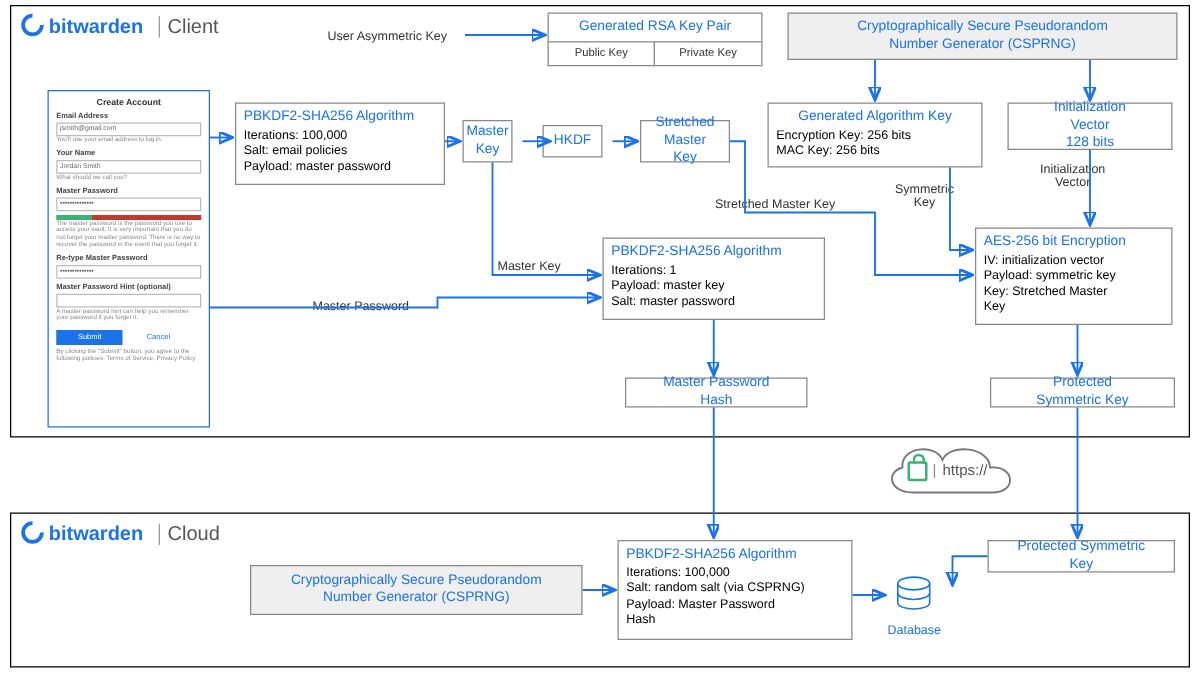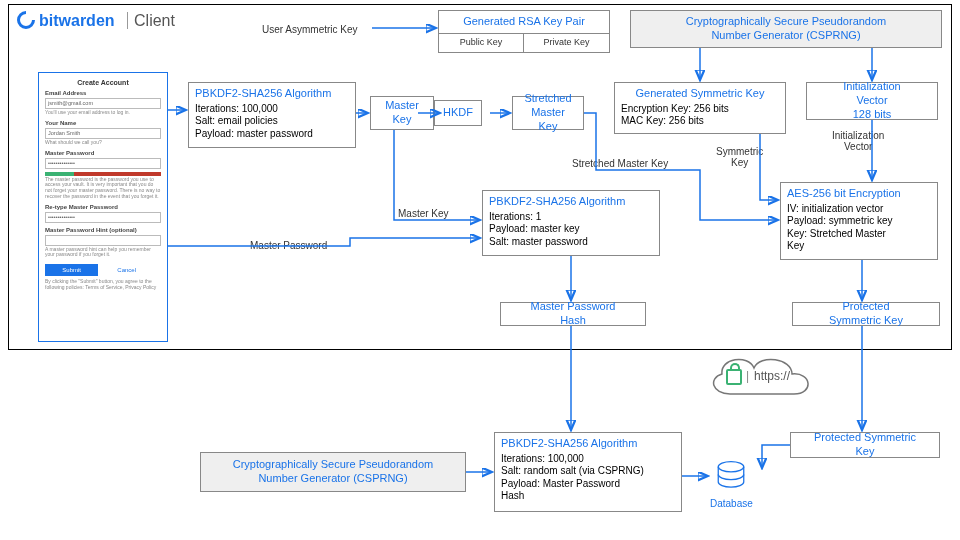--- a/index.html
+++ b/index.html
@@ -43,20 +43,26 @@
 <body>
 
 <div class="canvas">
 
   <div class="region" style="left:8px;top:4px;width:944px;height:346px">
     <div class="region-title">
       <span class="brand-icon"></span><span>bitwarden</span>
       <span class="section">Client</span>
     </div>
   </div>
+  <div class="region" style="left:8px;top:410px;width:944px;height:124px">
+    <div class="region-title">
+      <span class="brand-icon"></span><span>bitwarden</span>
+      <span class="section">Cloud</span>
+    </div>
+  </div>
 
   <div class="ca">
     <h4>Create Account</h4>
     <div class="lbl">Email Address</div>
     <div class="inp">jsmith@gmail.com</div>
     <div class="help">You'll use your email address to log in.</div>
     <div class="lbl">Your Name</div>
     <div class="inp">Jordan Smith</div>
     <div class="help">What should we call you?</div>
     <div class="lbl">Master Password</div>
@@ -72,21 +78,21 @@
     <span class="btn sec">Cancel</span>
     <div class="help" style="margin-top:3px">By clicking the "Submit" button, you agree to the following policies: Terms of Service, Privacy Policy</div>
   </div>
 
   <div class="box" style="left:188px;top:82px;width:168px;height:66px">
     <div class="title" style="text-align:left">PBKDF2-SHA256 Algorithm</div>
     <div>Iterations: 100,000</div>
     <div>Salt: email policies</div>
     <div>Payload: master password</div>
   </div>
-  <div class="box centered" style="left:370px;top:96px;width:64px;height:34px">
+  <div class="box centered" style="left:370px;top:96px;width:40px;height:34px">
     <div class="title" style="white-space:pre-line">Master
 Key</div>
   </div>
   <div class="box centered" style="left:434px;top:100px;width:48px;height:26px">
     <div class="title">HKDF</div>
   </div>
   <div class="box centered" style="left:512px;top:96px;width:72px;height:34px">
     <div class="title" style="white-space:pre-line">Stretched
 Master Key</div>
   </div>
@@ -100,21 +106,21 @@
   <div class="box centered" style="left:523px;top:33px;width:87px;height:20px">
     <div class="small">Private Key</div>
   </div>
 
   <div class="box grey centered" style="left:630px;top:10px;width:312px;height:38px">
     <div class="title" style="white-space:pre-line">Cryptographically Secure Pseudorandom
 Number Generator (CSPRNG)</div>
   </div>
 
   <div class="box" style="left:614px;top:82px;width:172px;height:52px">
-    <div class="title">Generated Symmetric Key</div>
+    <div class="title">Generated Algorithm Key</div>
     <div>Encryption Key: 256 bits</div>
     <div>MAC Key: 256 bits</div>
   </div>
   <div class="box centered" style="left:806px;top:82px;width:132px;height:38px">
     <div class="title" style="white-space:pre-line">Initialization Vector
 128 bits</div>
   </div>
 
   <div class="box" style="left:482px;top:190px;width:178px;height:66px">
     <div class="title" style="text-align:left">PBKDF2-SHA256 Algorithm</div>

